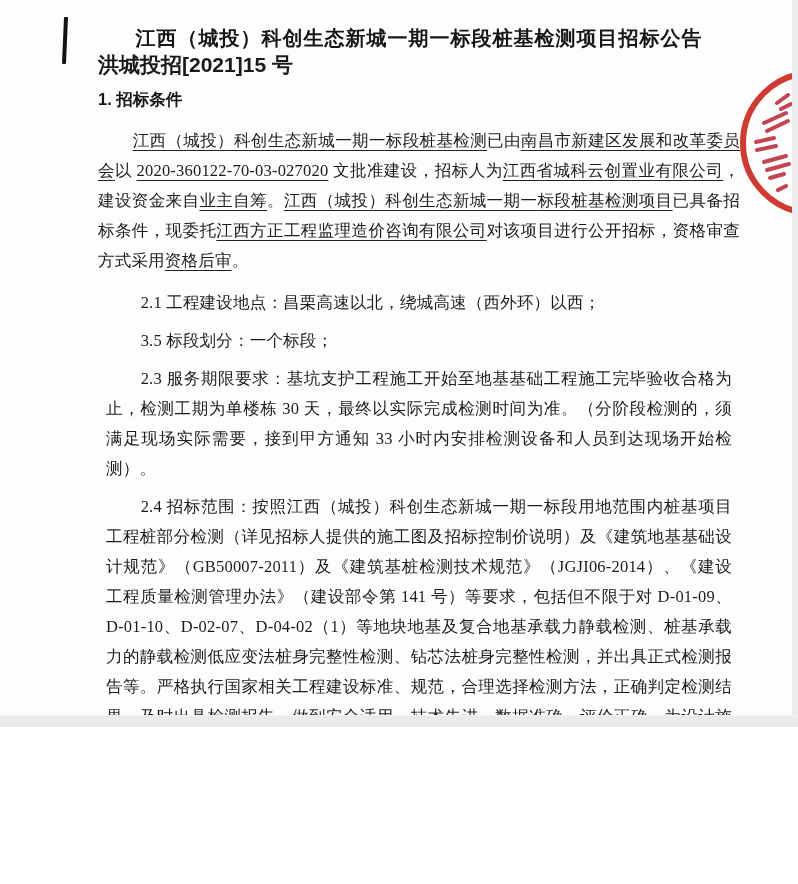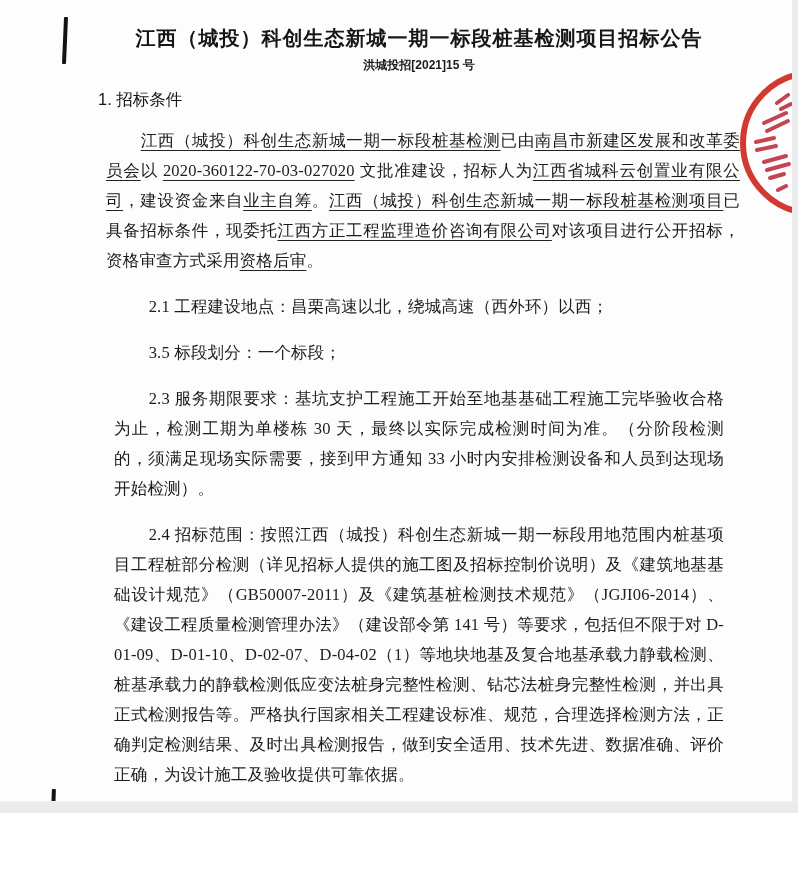--- a/index.html
+++ b/index.html
@@ -3,21 +3,21 @@
 <meta charset="utf-8">
 <style>
   html, body {
     margin: 0; padding: 0;
     width: 798px; height: 884px;
     overflow: hidden;
     background: #ffffff;
   }
   .page {
     position: relative;
-    width: 798px; height: 813px;
+    width: 798px; height: 727px;
     background: #fdfdfd;
     font-family: "Liberation Serif", "DejaVu Serif", serif;
     color: #1c1c1c;
     overflow: hidden;
   }
   .content {
     position: absolute;
     left: 98px; top: 24px;
     width: 642px;
   }
@@ -26,45 +26,45 @@
     font-family: "Liberation Sans", "DejaVu Sans", sans-serif;
     font-size: 20px;
     line-height: 28px;
     font-weight: bold;
     text-align: center;
     letter-spacing: 1px;
     color: #161616;
   }
   .doc-no {
     font-family: "Liberation Sans", "DejaVu Sans", sans-serif;
-    font-size: 12px;
+    font-size: 21px;
     line-height: 20px;
     font-weight: bold;
-    text-align: center;
+    text-align: left;
     margin-top: 3px;
     color: #1a1a1a;
   }
   .sec-heading {
     font-family: "Liberation Sans", "DejaVu Sans", sans-serif;
     font-size: 16.5px;
     line-height: 22px;
-    font-weight: normal;
+    font-weight: bold;
     margin: 14px 0 10px 0;
     color: #161616;
   }
   .sec-heading.first { margin-top: 13px; }
   .para {
     font-size: 16.5px;
     line-height: 30px;
     text-align: justify;
     text-justify: inter-ideograph;
     letter-spacing: 0.2px;
-    margin: 16px;
+    margin: 8px;
   }
-  .para.lead { margin: 16px 0 12px 8px; }
+  .para.lead { margin: 16px 0 12px 0; }
   .indent { text-indent: 2.1em; }
   .u {
     text-decoration: underline;
     text-decoration-thickness: 1px;
     text-underline-offset: 4px;
     text-decoration-color: #222;
   }
   
   .scan-mark {
     position: absolute;

